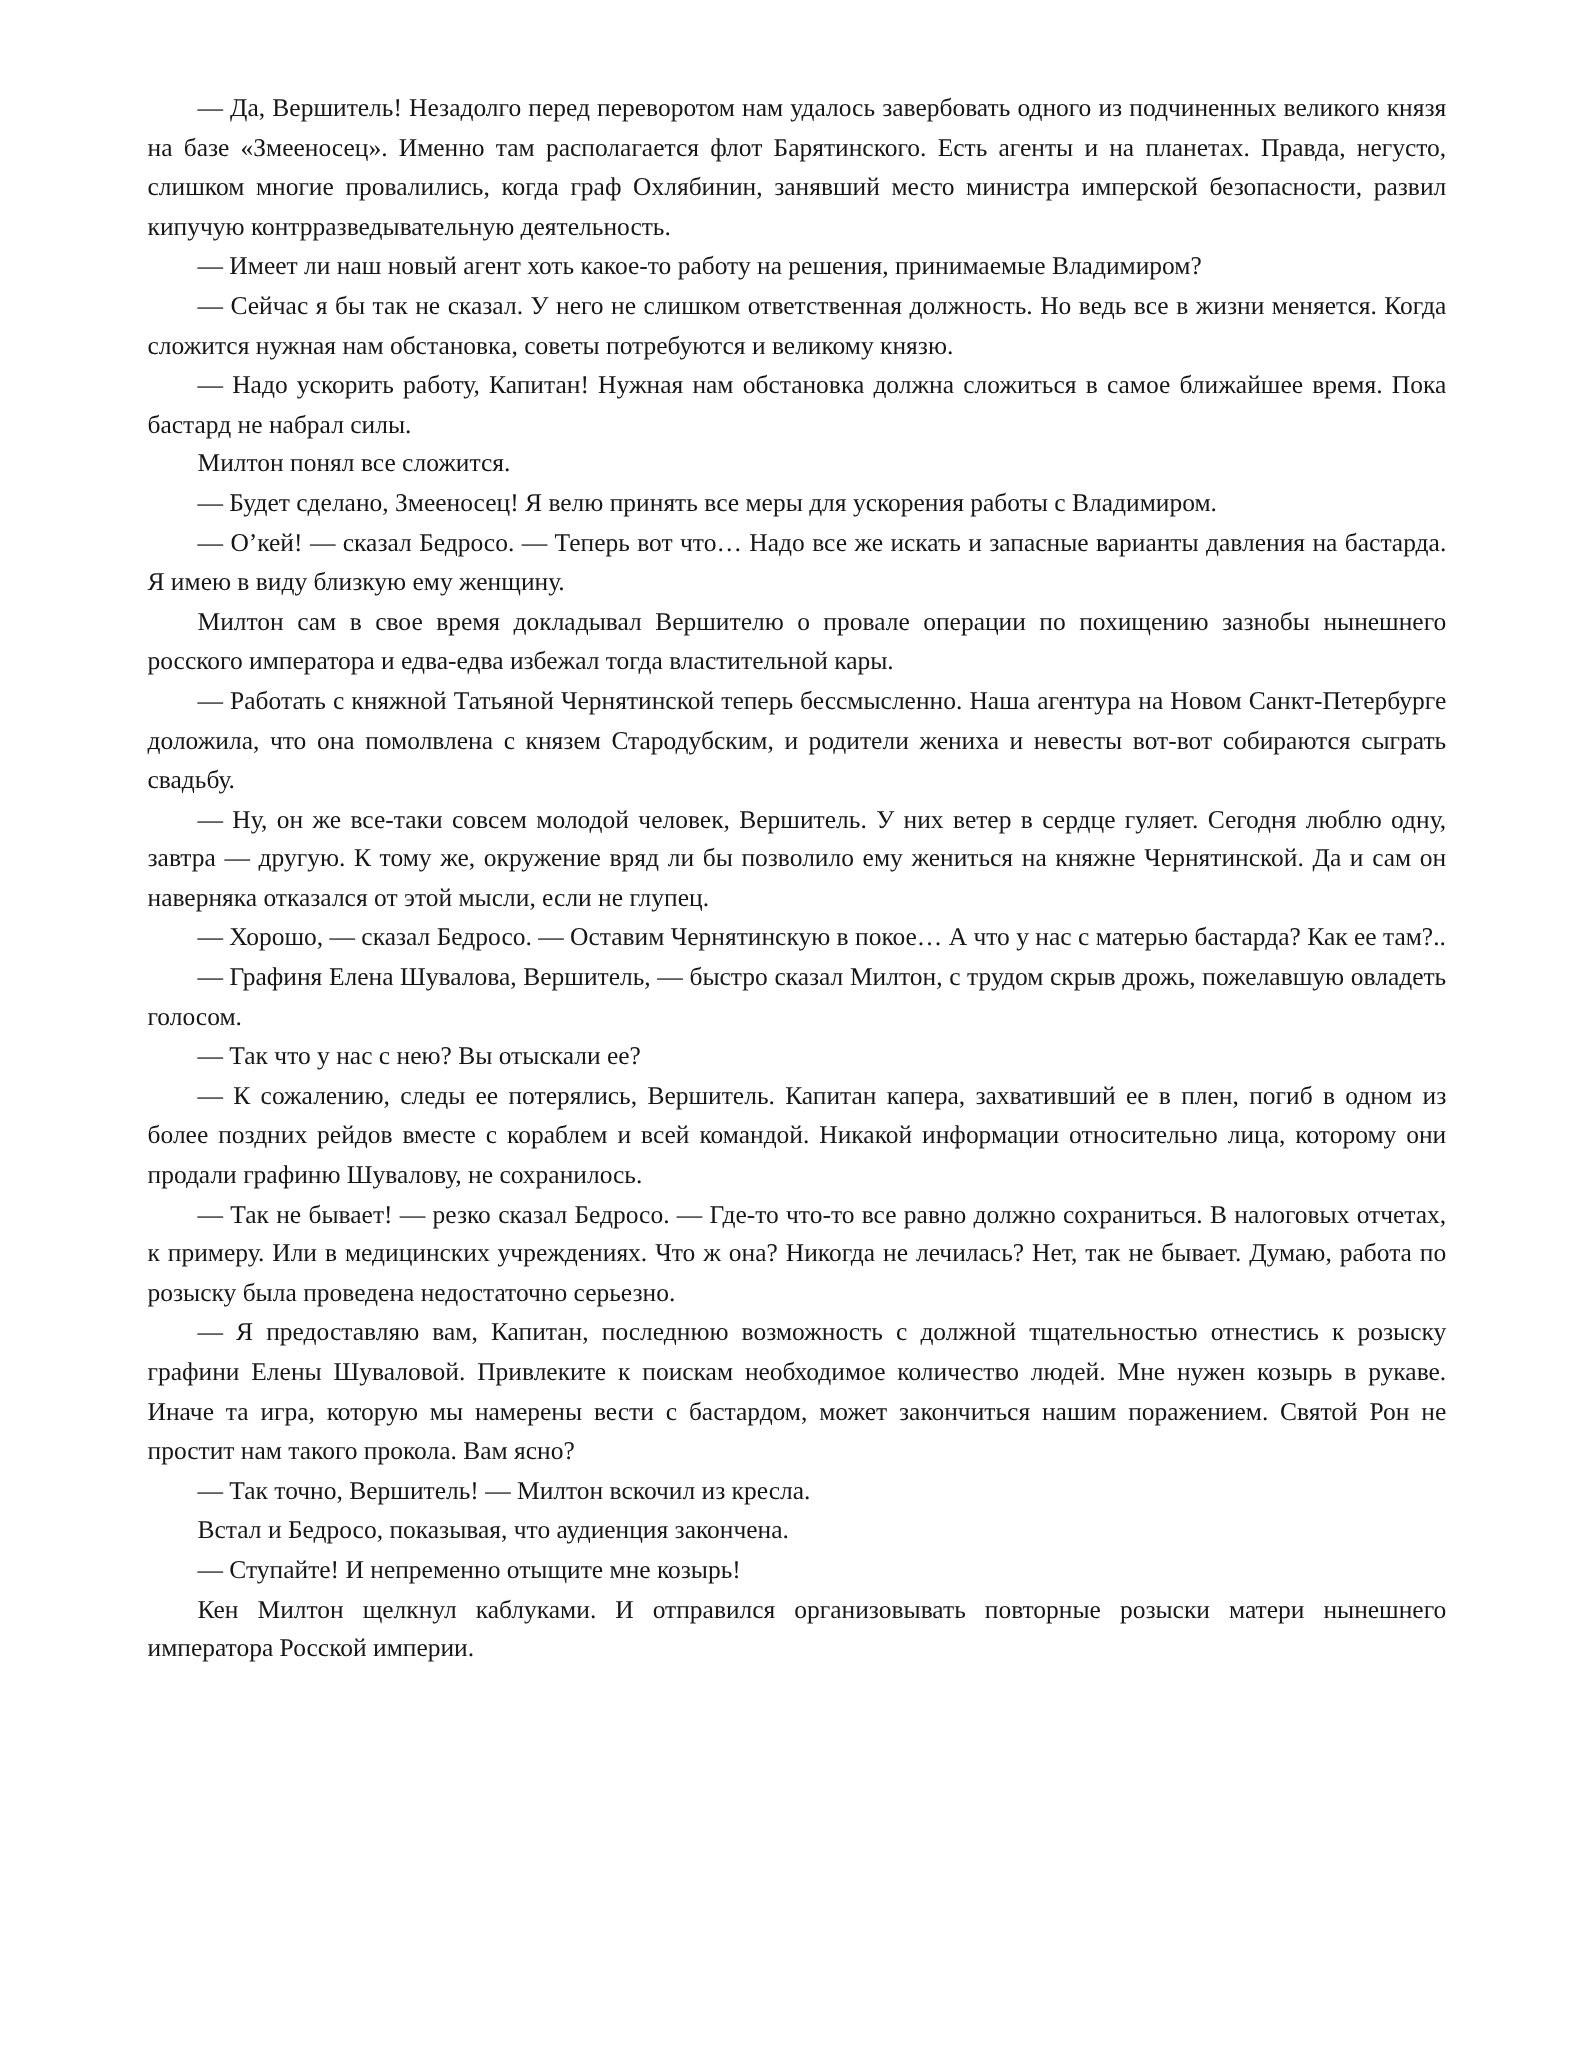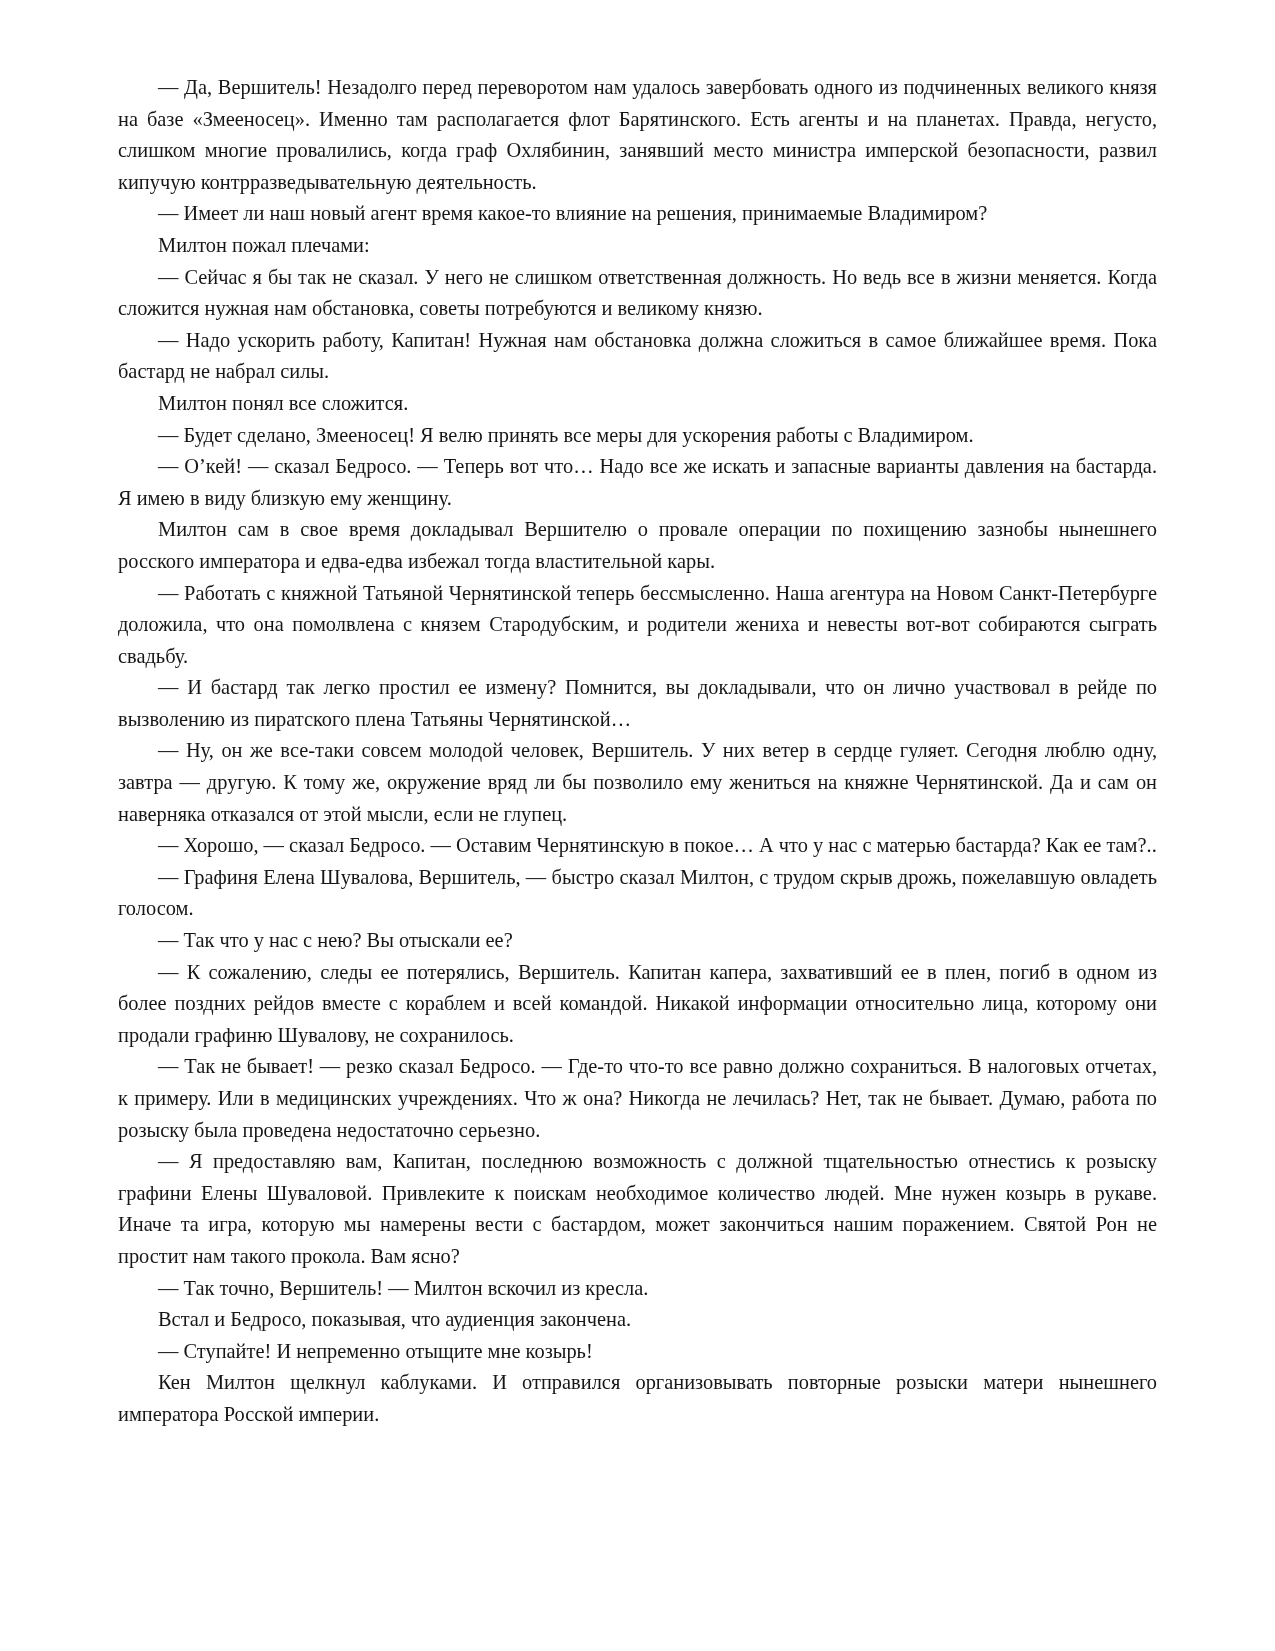--- a/index.html
+++ b/index.html
@@ -31,30 +31,28 @@
     margin: 0;
     text-indent: 40px;
   }
 </style>
 </head>
 <body>
 
 <div class="page">
   <div class="body-text" id="body-text">
       <p>— Да, Вершитель! Незадолго перед переворотом нам удалось завербовать одного из подчиненных великого князя на базе «Змееносец». Именно там располагается флот Барятинского. Есть агенты и на планетах. Правда, негусто, слишком многие провалились, когда граф Охлябинин, занявший место министра имперской безопасности, развил кипучую контрразведывательную деятельность.</p>
-      <p>— Имеет ли наш новый агент время какое-то влияние на решения, принимаемые Владимиром?</p>
-      <p>Милтон пожал плечами:</p>
+      <p>— Имеет ли наш новый агент хоть какое-то работу на решения, принимаемые Владимиром?</p>
       <p>— Сейчас я бы так не сказал. У него не слишком ответственная должность. Но ведь все в жизни меняется. Когда сложится нужная нам обстановка, советы потребуются и великому князю.</p>
       <p>— Надо ускорить работу, Капитан! Нужная нам обстановка должна сложиться в самое ближайшее время. Пока бастард не набрал силы.</p>
       <p>Милтон понял все сложится.</p>
       <p>— Будет сделано, Змееносец! Я велю принять все меры для ускорения работы с Владимиром.</p>
       <p>— О’кей! — сказал Бедросо. — Теперь вот что… Надо все же искать и запасные варианты давления на бастарда. Я имею в виду близкую ему женщину.</p>
       <p>Милтон сам в свое время докладывал Вершителю о провале операции по похищению зазнобы нынешнего росского императора и едва-едва избежал тогда властительной кары.</p>
       <p>— Работать с княжной Татьяной Чернятинской теперь бессмысленно. Наша агентура на Новом Санкт-Петербурге доложила, что она помолвлена с князем Стародубским, и родители жениха и невесты вот-вот собираются сыграть свадьбу.</p>
-      <p>— И бастард так легко простил ее измену? Помнится, вы докладывали, что он лично участвовал в рейде по вызволению из пиратского плена Татьяны Чернятинской…</p>
       <p>— Ну, он же все-таки совсем молодой человек, Вершитель. У них ветер в сердце гуляет. Сегодня люблю одну, завтра — другую. К тому же, окружение вряд ли бы позволило ему жениться на княжне Чернятинской. Да и сам он наверняка отказался от этой мысли, если не глупец.</p>
       <p>— Хорошо, — сказал Бедросо. — Оставим Чернятинскую в покое… А что у нас с матерью бастарда? Как ее там?..</p>
       <p>— Графиня Елена Шувалова, Вершитель, — быстро сказал Милтон, с трудом скрыв дрожь, пожелавшую овладеть голосом.</p>
       <p>— Так что у нас с нею? Вы отыскали ее?</p>
       <p>— К сожалению, следы ее потерялись, Вершитель. Капитан капера, захвативший ее в плен, погиб в одном из более поздних рейдов вместе с кораблем и всей командой. Никакой информации относительно лица, которому они продали графиню Шувалову, не сохранилось.</p>
       <p>— Так не бывает! — резко сказал Бедросо. — Где-то что-то все равно должно сохраниться. В налоговых отчетах, к примеру. Или в медицинских учреждениях. Что ж она? Никогда не лечилась? Нет, так не бывает. Думаю, работа по розыску была проведена недостаточно серьезно.</p>
       <p>— Я предоставляю вам, Капитан, последнюю возможность с должной тщательностью отнестись к розыску графини Елены Шуваловой. Привлеките к поискам необходимое количество людей. Мне нужен козырь в рукаве. Иначе та игра, которую мы намерены вести с бастардом, может закончиться нашим поражением. Святой Рон не простит нам такого прокола. Вам ясно?</p>
       <p>— Так точно, Вершитель! — Милтон вскочил из кресла.</p>
       <p>Встал и Бедросо, показывая, что аудиенция закончена.</p>
       <p>— Ступайте! И непременно отыщите мне козырь!</p>

